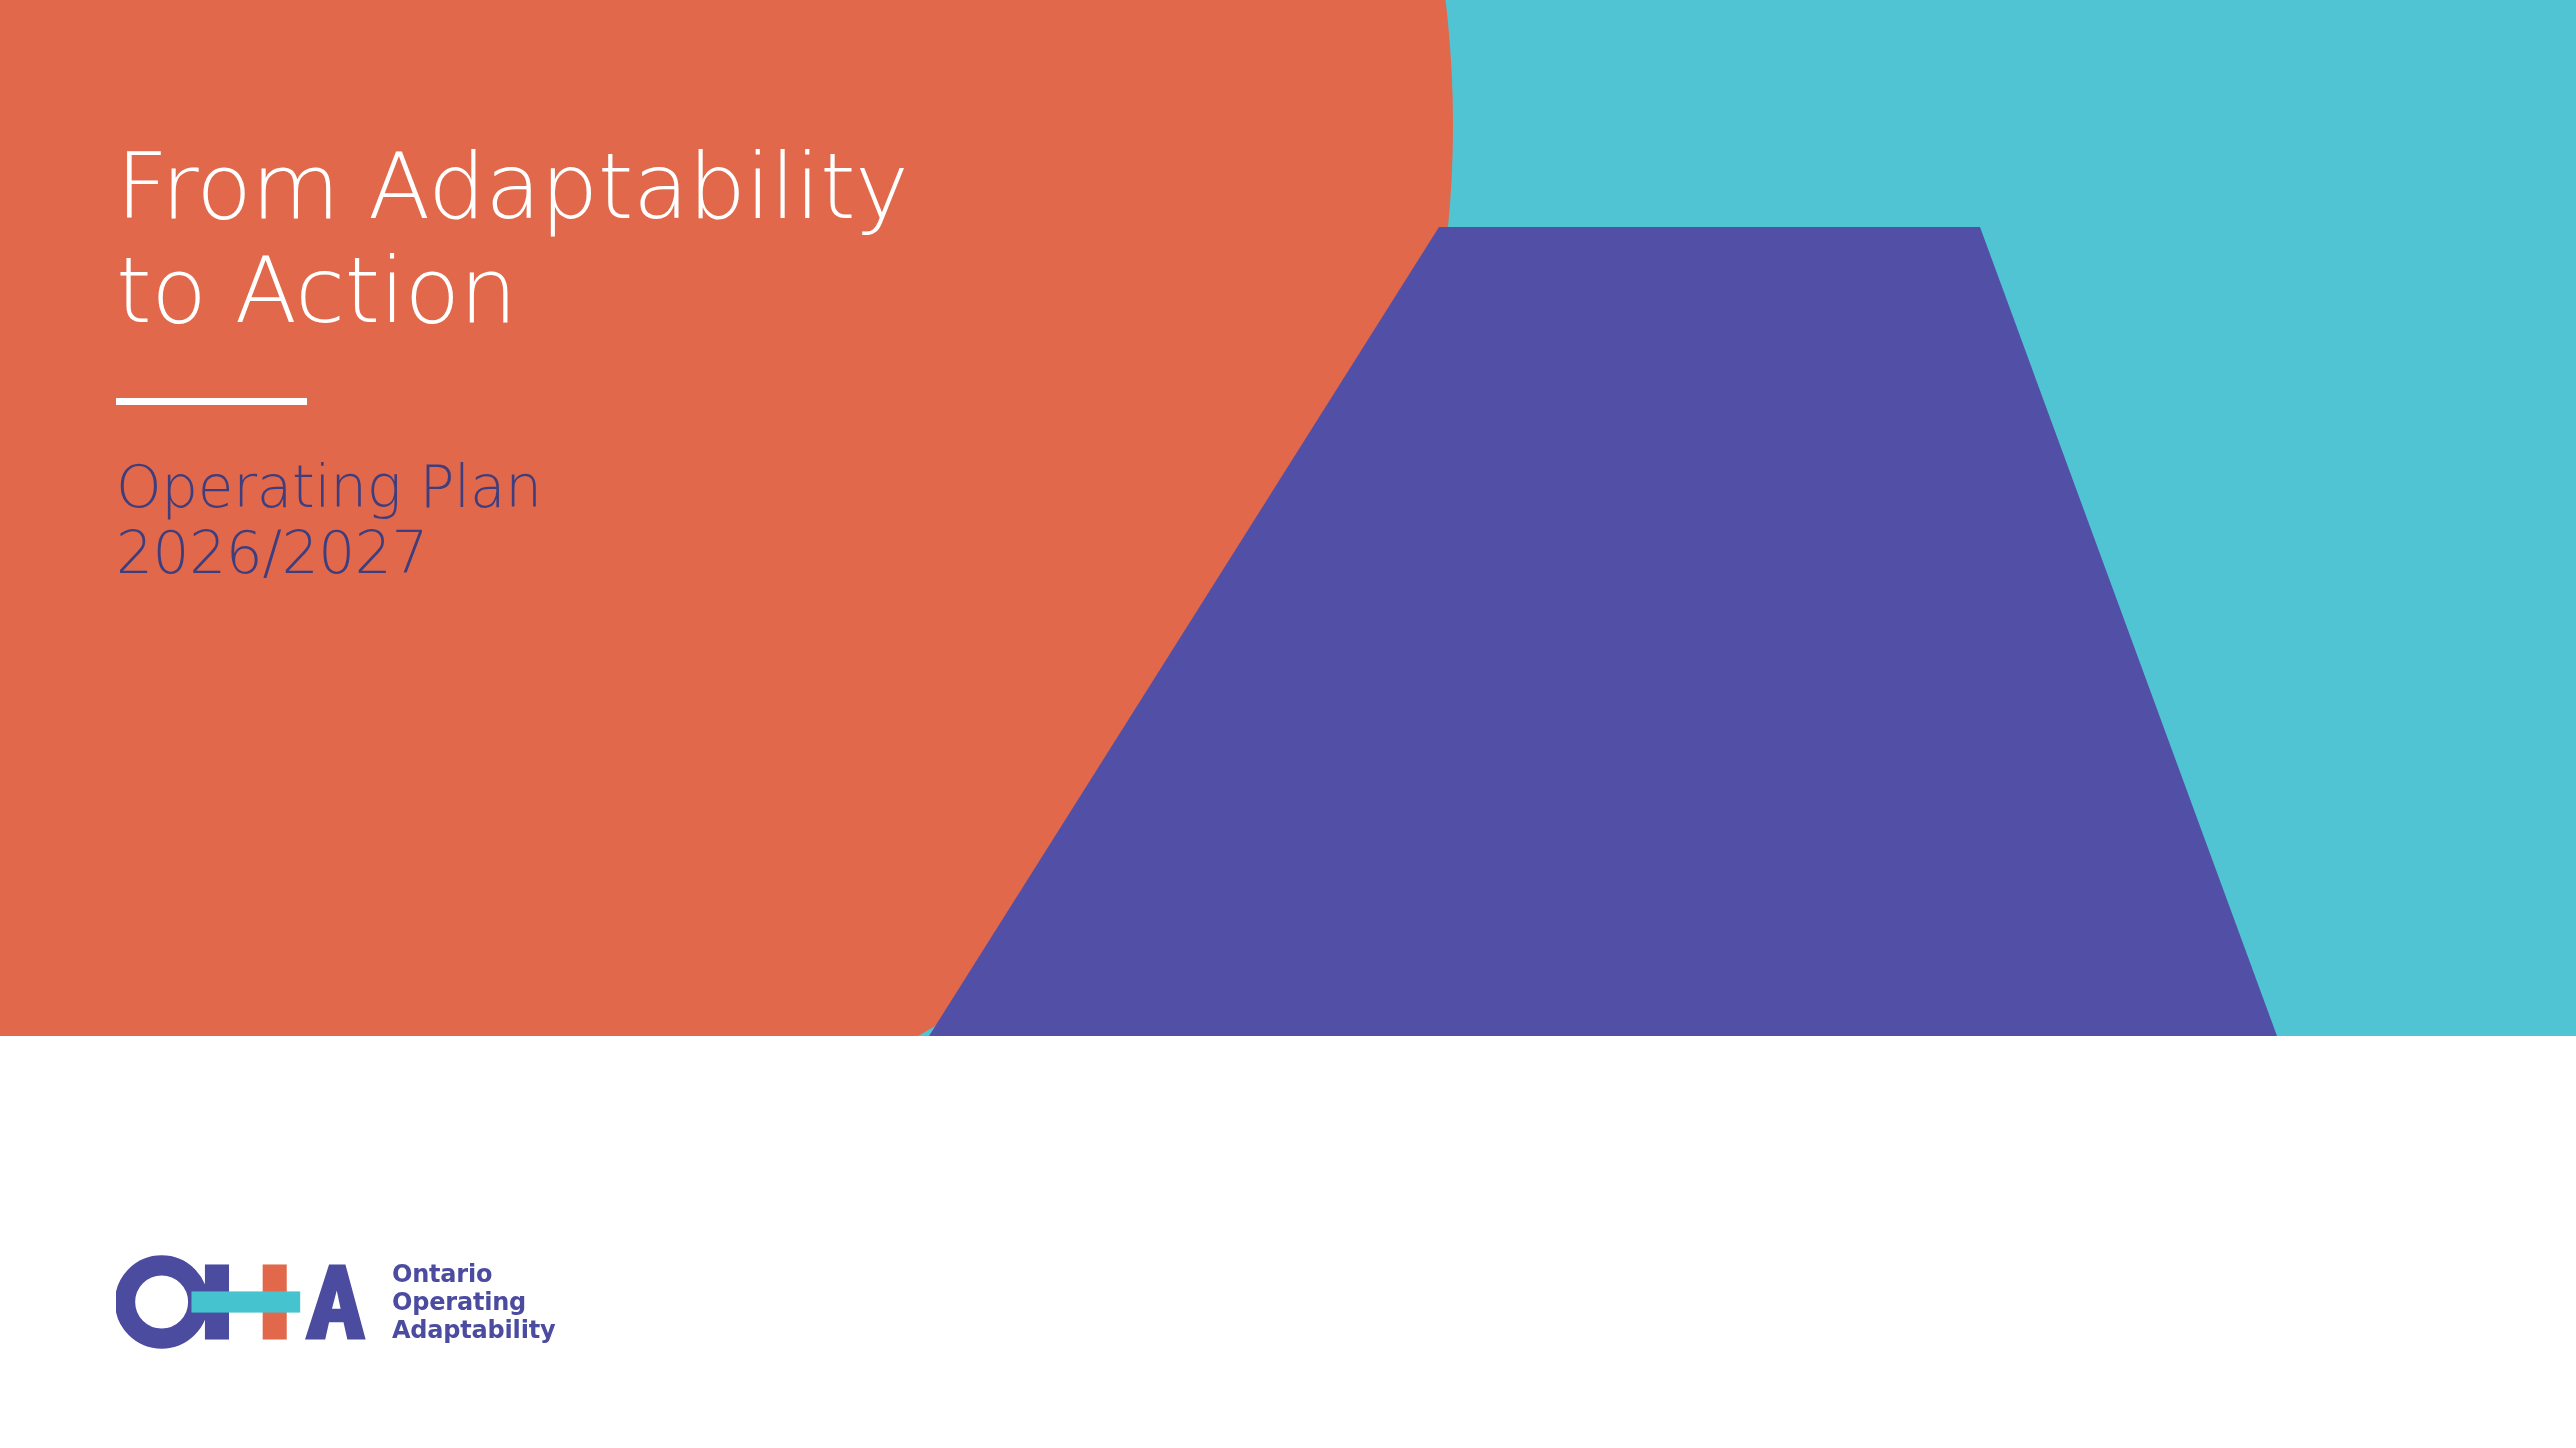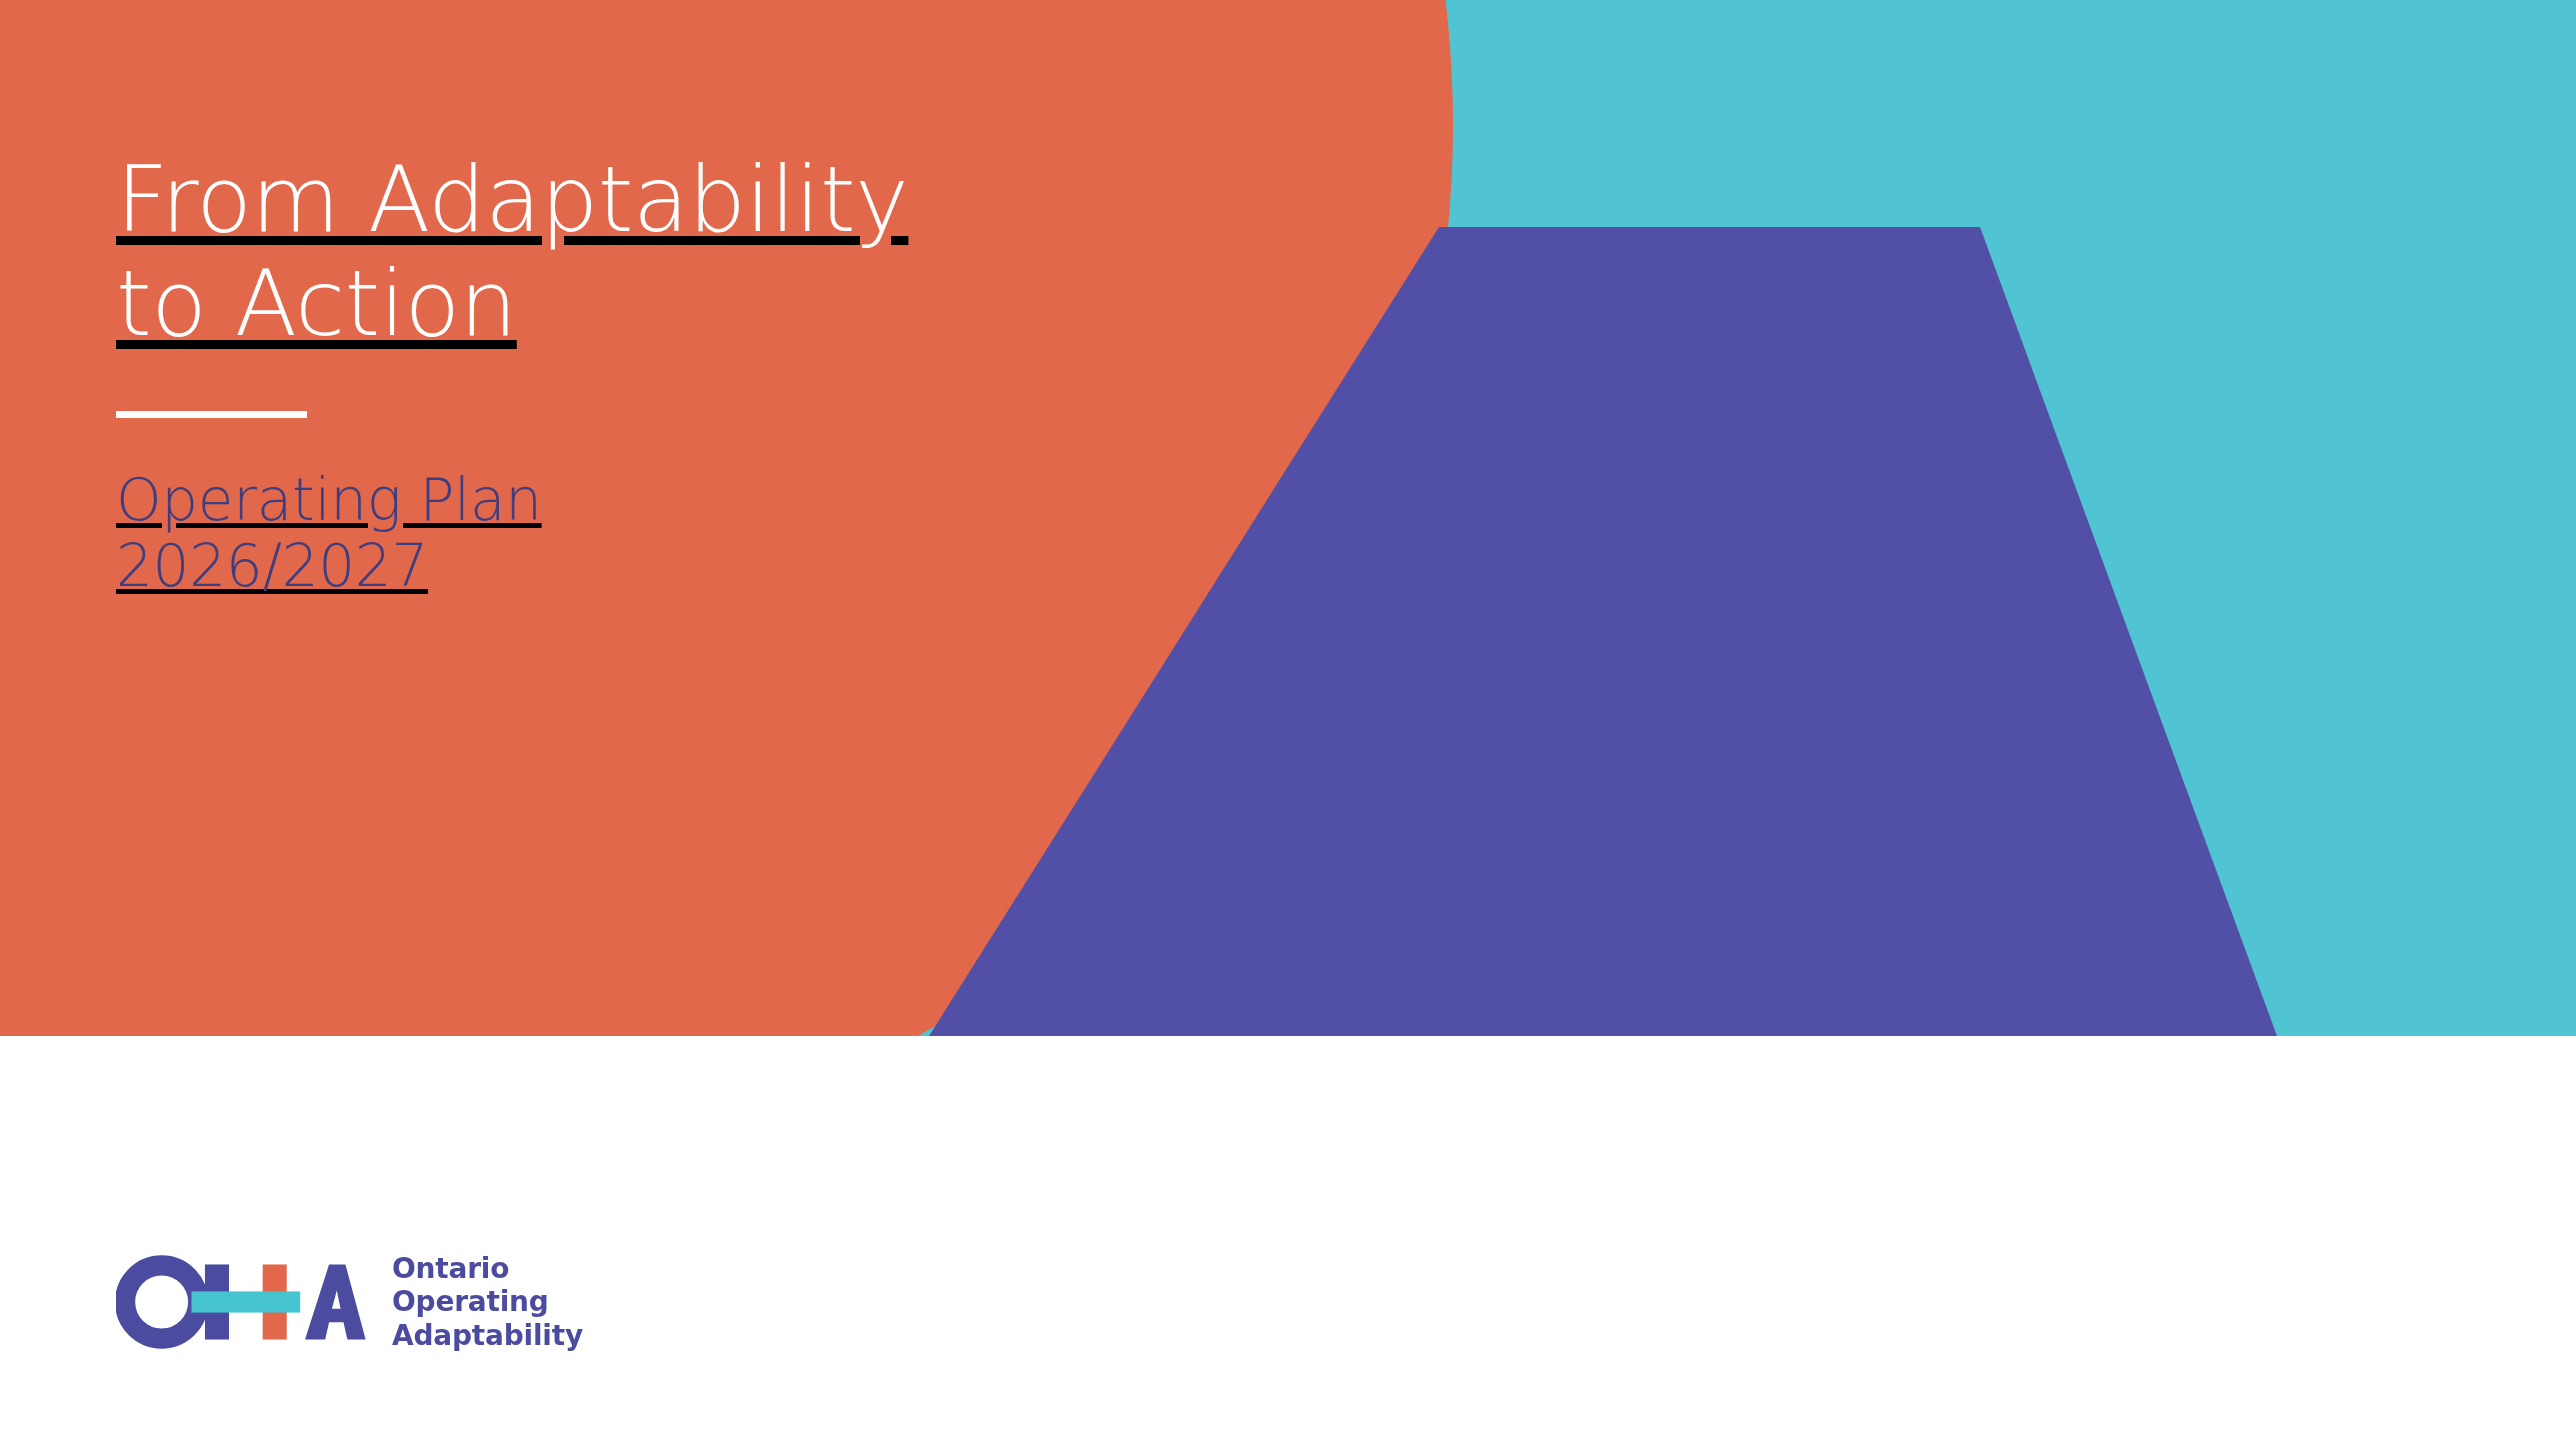--- a/index.html
+++ b/index.html
@@ -52,23 +52,22 @@
     width: 2086px;
     height: 2086px;
     border-radius: 50%;
     background: #E1684A;
   }
 
   
   .headline-block {
     position: absolute;
     left: 116px;
-    top: 148px;
+    top: 135px;
     width: 966px;
-    text-decoration: underline;
   }
   .title {
     margin: 0;
     font-family: "DejaVu Sans", sans-serif;
     font-weight: 300;
     font-size: 91px;
     line-height: 1.14;
     letter-spacing: -0.5px;
     color: #ffffff;
     white-space: pre-line;
@@ -97,21 +96,21 @@
     left: 116px;
     top: 1251px;
     display: flex;
     align-items: center;
   }
   .logo-mark { display: block; }
   .logo-wordmark {
     margin-left: 25px;
     font-family: "DejaVu Sans", sans-serif;
     font-weight: bold;
-    font-size: 28px;
+    font-size: 24px;
     line-height: 1.18;
     letter-spacing: -0.2px;
     color: #4B4BA0;
   }
   .logo-wordmark span { display: block; }
 </style>
 </head>
 <body>
 
 <div class="slide">

